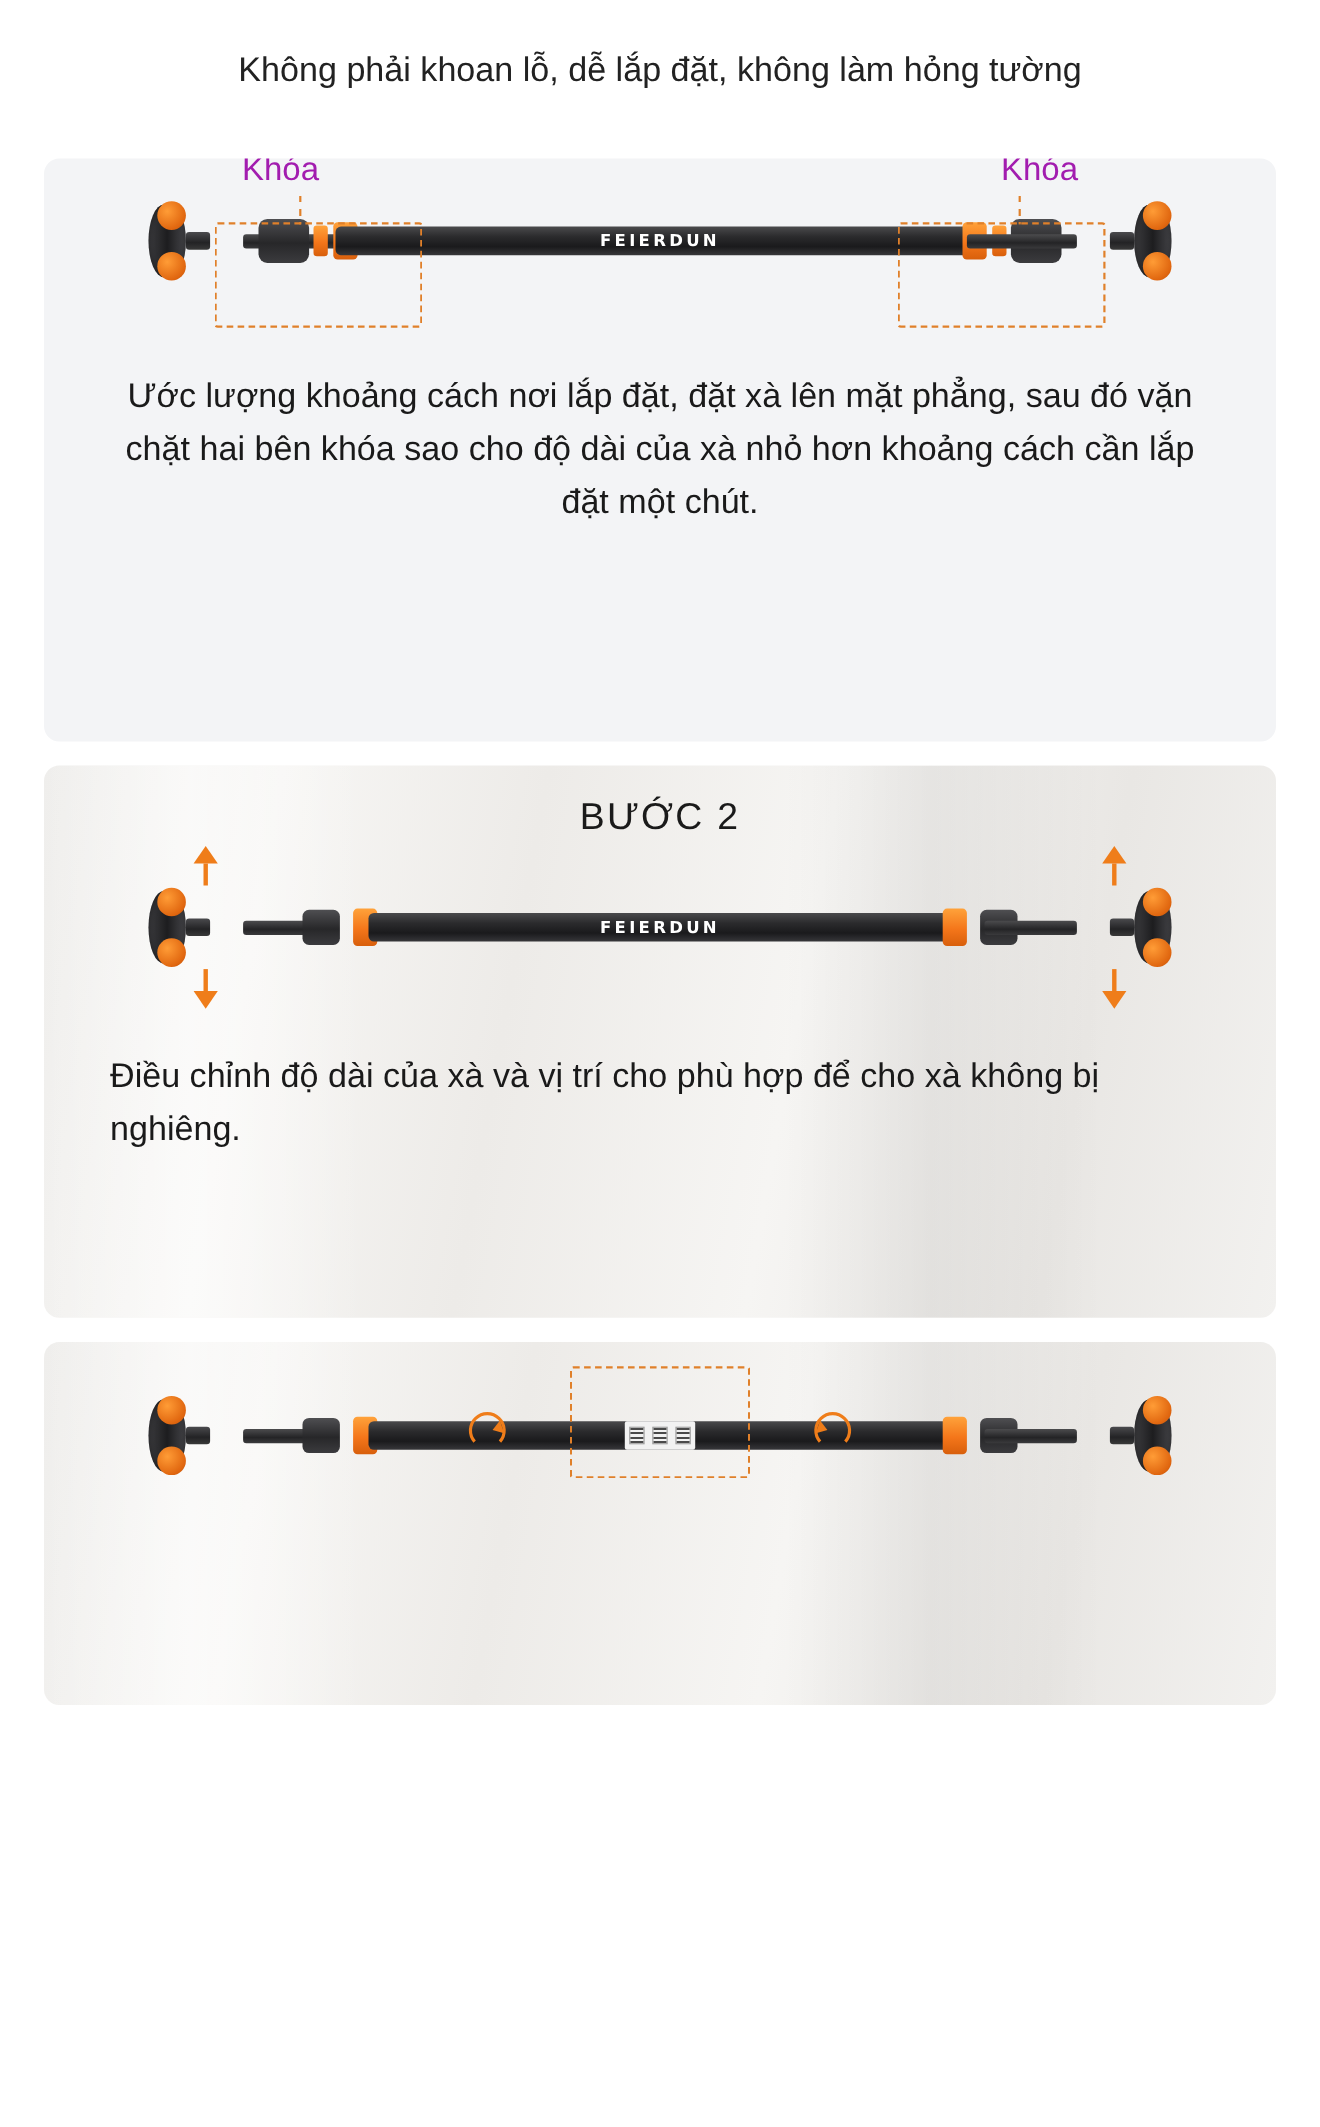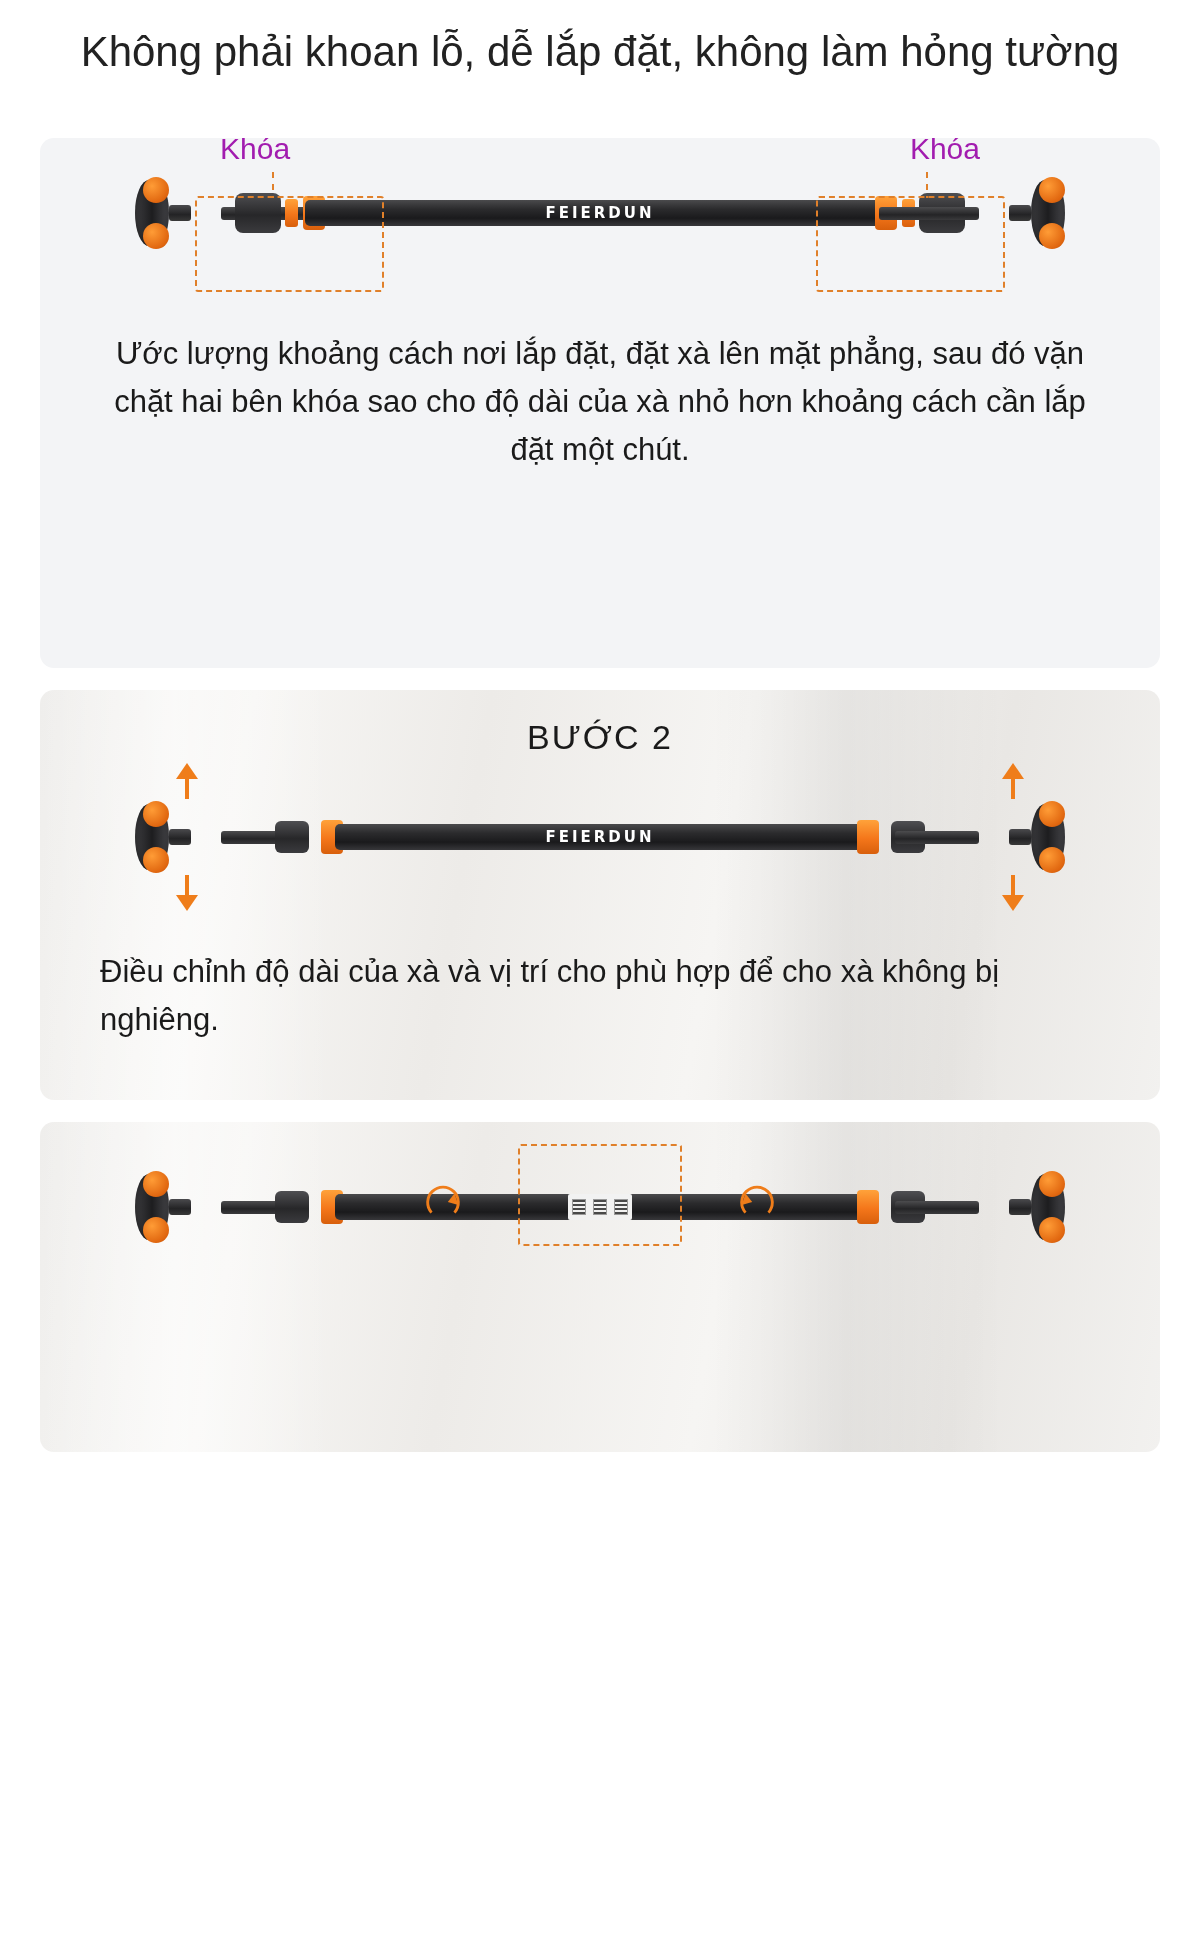--- a/index.html
+++ b/index.html
@@ -24,42 +24,42 @@
   .title {
     text-align: center;
     font-size: 62px;
     font-weight: 400;
     letter-spacing: 1px;
     margin-top: 130px;
     color: #111;
   }
   .subtitle {
     text-align: center;
-    font-size: 42px;
+    font-size: 31px;
     font-weight: 400;
-    margin-top: 28px;
+    margin-top: 46px;
     color: #222;
   }
 
   .step-card {
     position: relative;
     margin: 0 auto;
     width: 1120px;
     border-radius: 14px;
     overflow: hidden;
     box-sizing: border-box;
   }
   .card1 {
     margin-top: 62px;
     height: 530px;
     background: #f3f4f6;
   }
   .card2 {
     margin-top: 22px;
-    height: 410px;
+    height: 502px;
     background: linear-gradient(100deg, #efeeec 0%, #f7f6f4 18%, #edebe8 38%, #f6f5f3 60%, #e9e7e4 82%, #f2f1ef 100%);
   }
   .card3 {
     margin-top: 22px;
     height: 330px;
     background: linear-gradient(100deg, #efeeec 0%, #f7f6f4 18%, #edebe8 38%, #f6f5f3 60%, #e9e7e4 82%, #f2f1ef 100%);
   }
   .card2::after, .card3::after {
     content: "";
     position: absolute;

